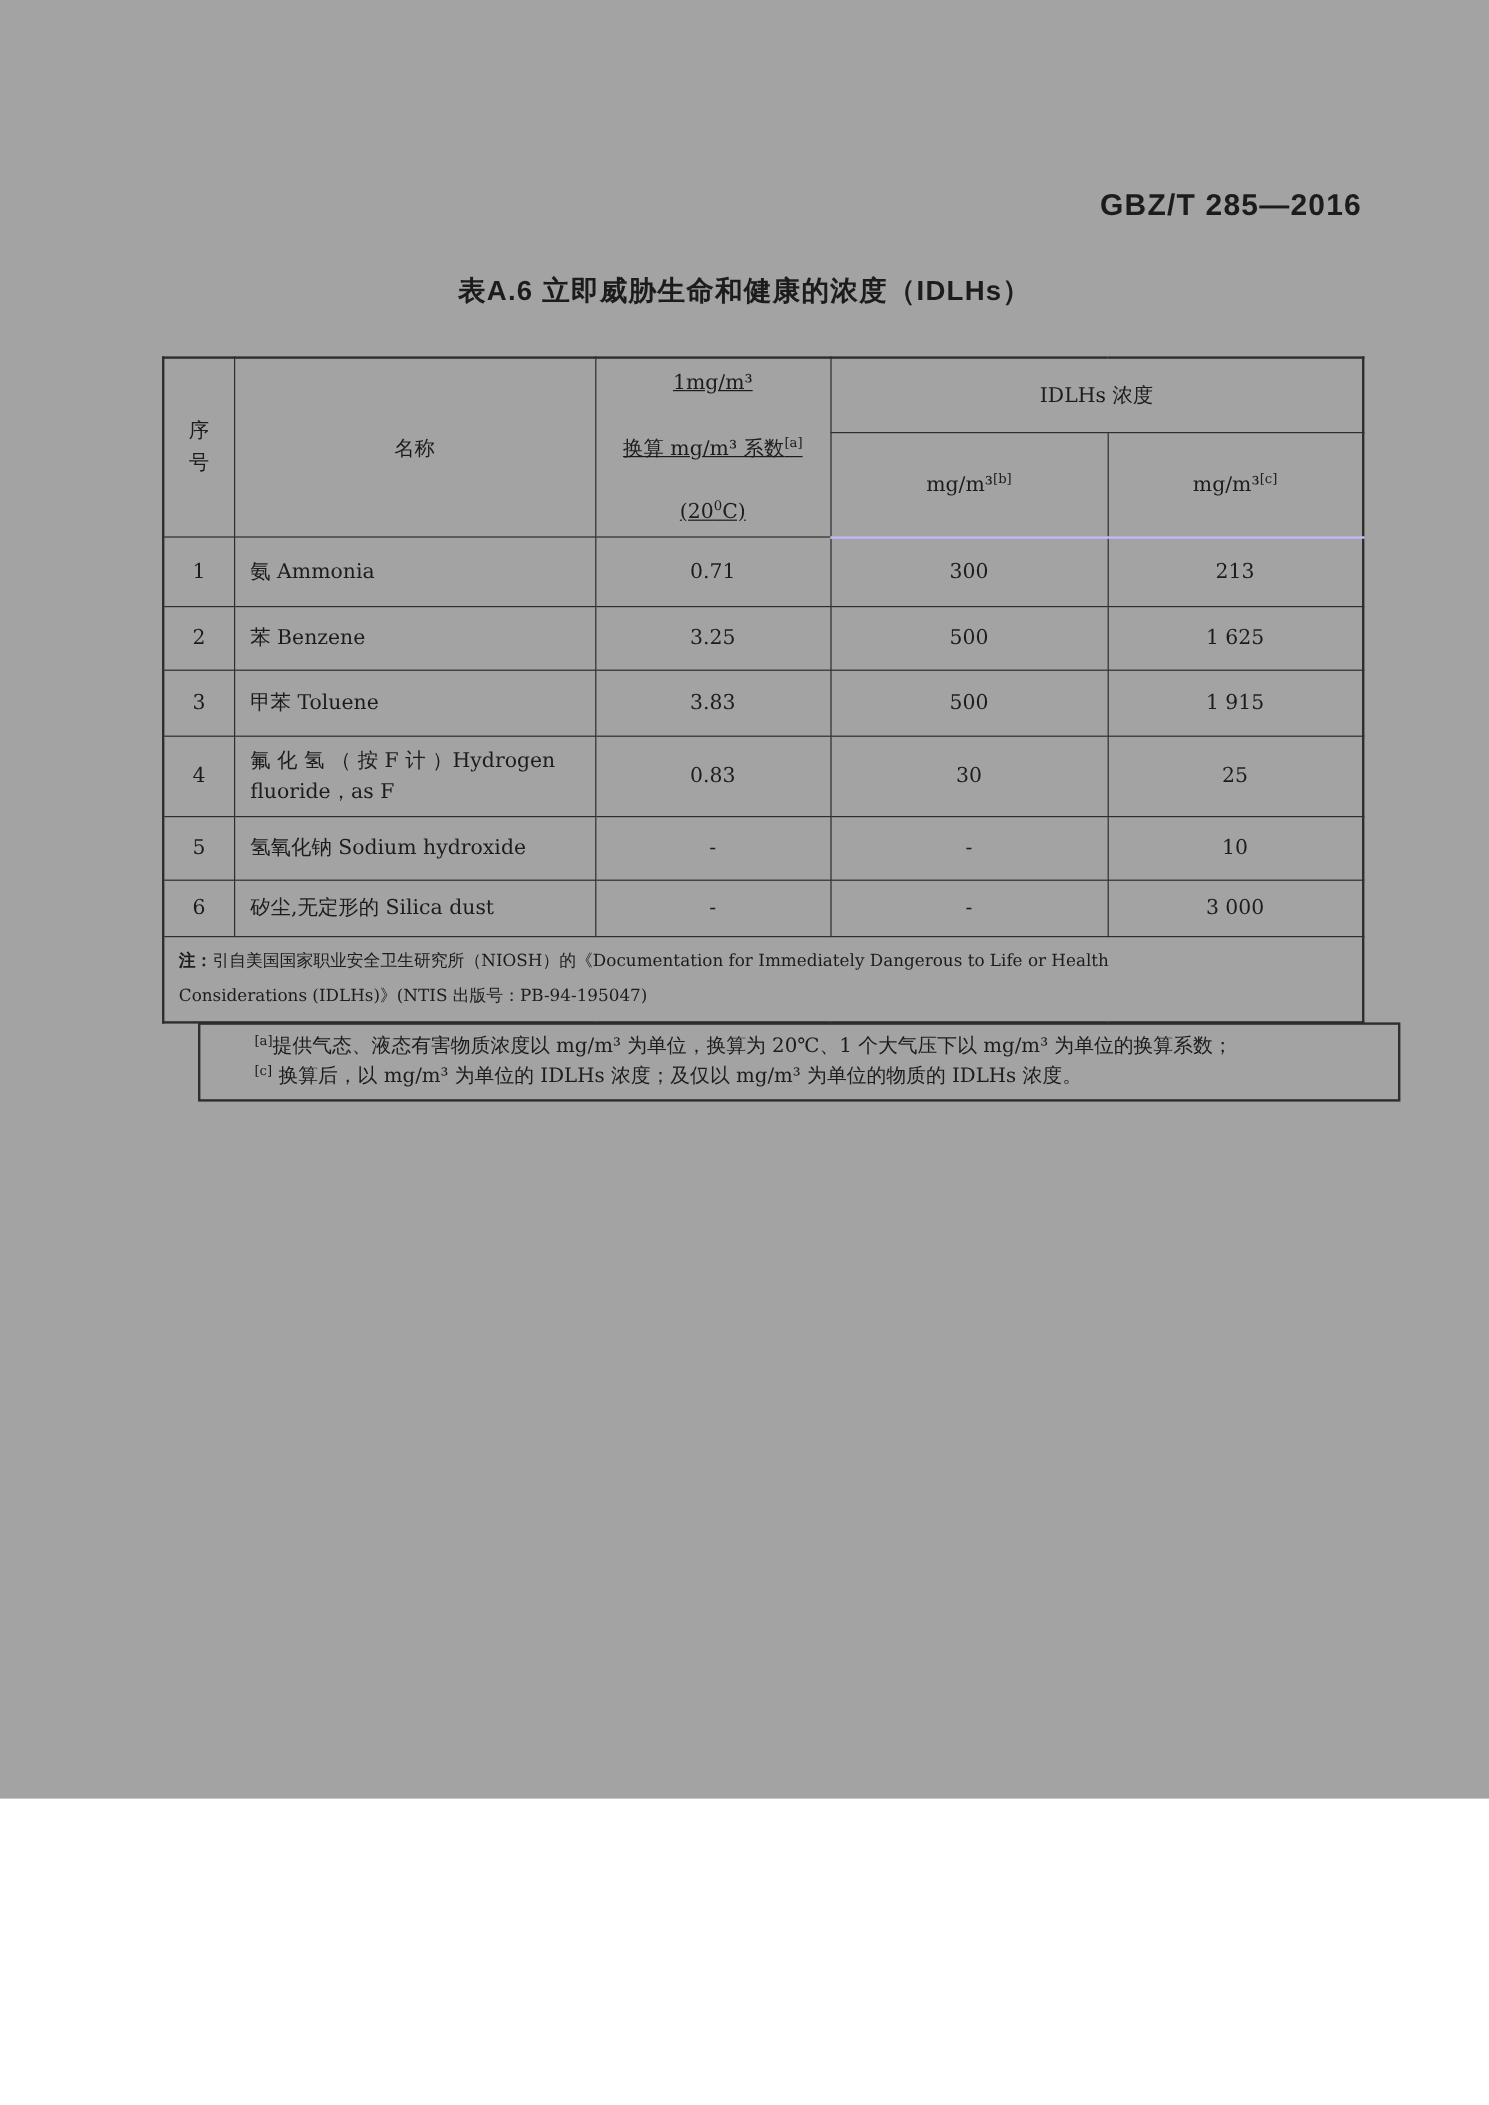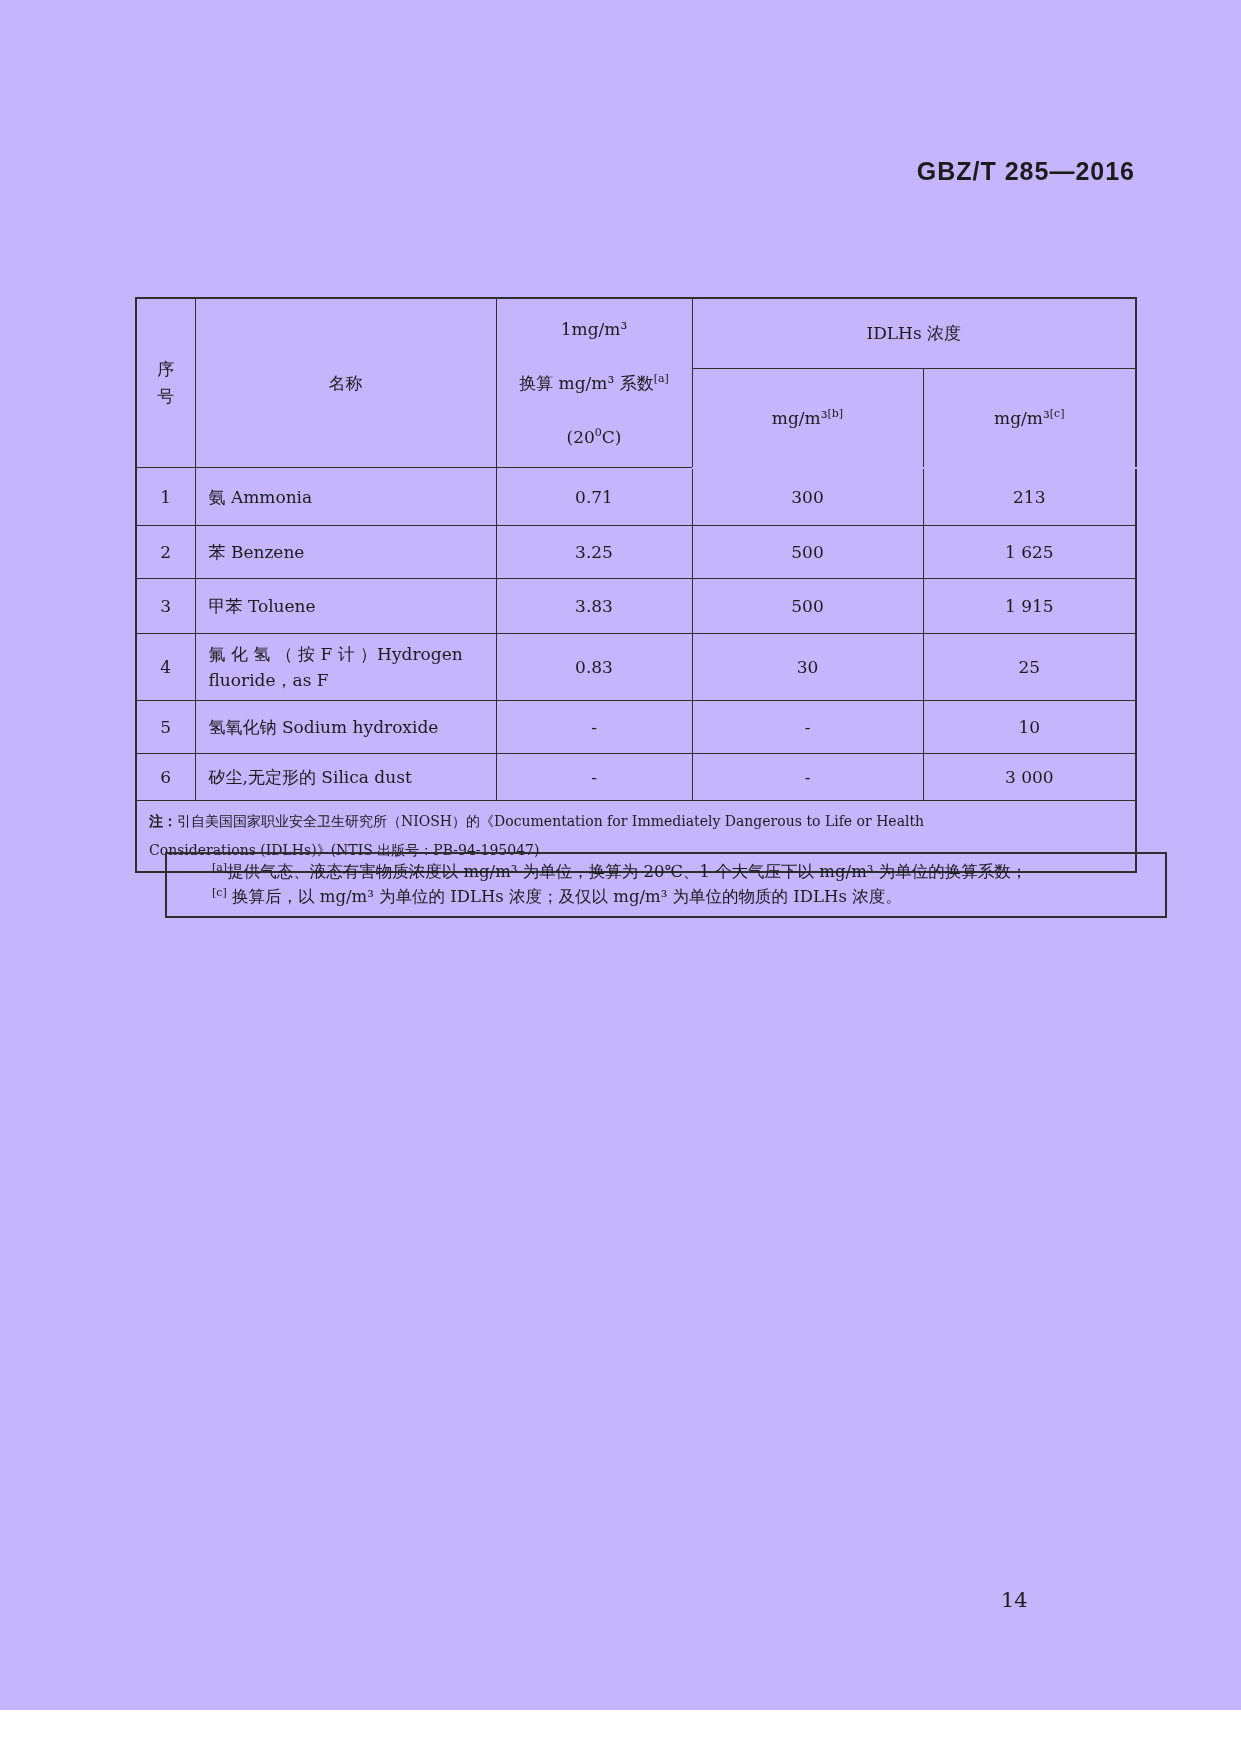--- a/index.html
+++ b/index.html
@@ -3,22 +3,22 @@
 <meta charset="utf-8">
 <style>
   html, body {
     margin: 0;
     padding: 0;
     background: #ffffff;
   }
   .page {
     position: relative;
     width: 1241px;
-    height: 1710px;
-    background: #c4b5fd;
+    height: 1499px;
+    background: #a3a3a3;
     font-family: "DejaVu Serif", "Liberation Serif", serif;
     color: #1c1c1c;
     overflow: hidden;
   }
   .doc-code {
     position: absolute;
     top: 157px;
     right: 106px;
     font-family: "Liberation Sans", sans-serif;
     font-weight: 700;
@@ -64,21 +64,22 @@
     line-height: 26px;
   }
   .factor-head {
     height: 147px;
   }
   .factor-head .hstack {
     display: flex;
     flex-direction: column;
     justify-content: space-between;
     height: 128px;
-    padding: 20px 0;
+    padding: 10px 0;
+    text-decoration: underline;
   }
   sup.mk {
     font-size: 11px;
     vertical-align: super;
     line-height: 0;
   }
   .idx-line { display: block; line-height: 27px; }
   tr.r1 { height: 58px; }
   tr.r2 { height: 53px; }
   tr.r3 { height: 55px; }
@@ -114,20 +115,21 @@
     font-size: 21px;
   }
 </style>
 </head>
 <body>
 
 <div class="page">
 
   <div class="doc-code">GBZ/T 285—2016</div>
 
+  <div class="table-title">表A.6  立即威胁生命和健康的浓度（IDLHs）</div>
 
   <table class="main-table">
     <colgroup>
       <col style="width:59px">
       <col style="width:301px">
       <col style="width:196px">
       <col style="width:231px">
       <col style="width:213px">
     </colgroup>
     <thead>

